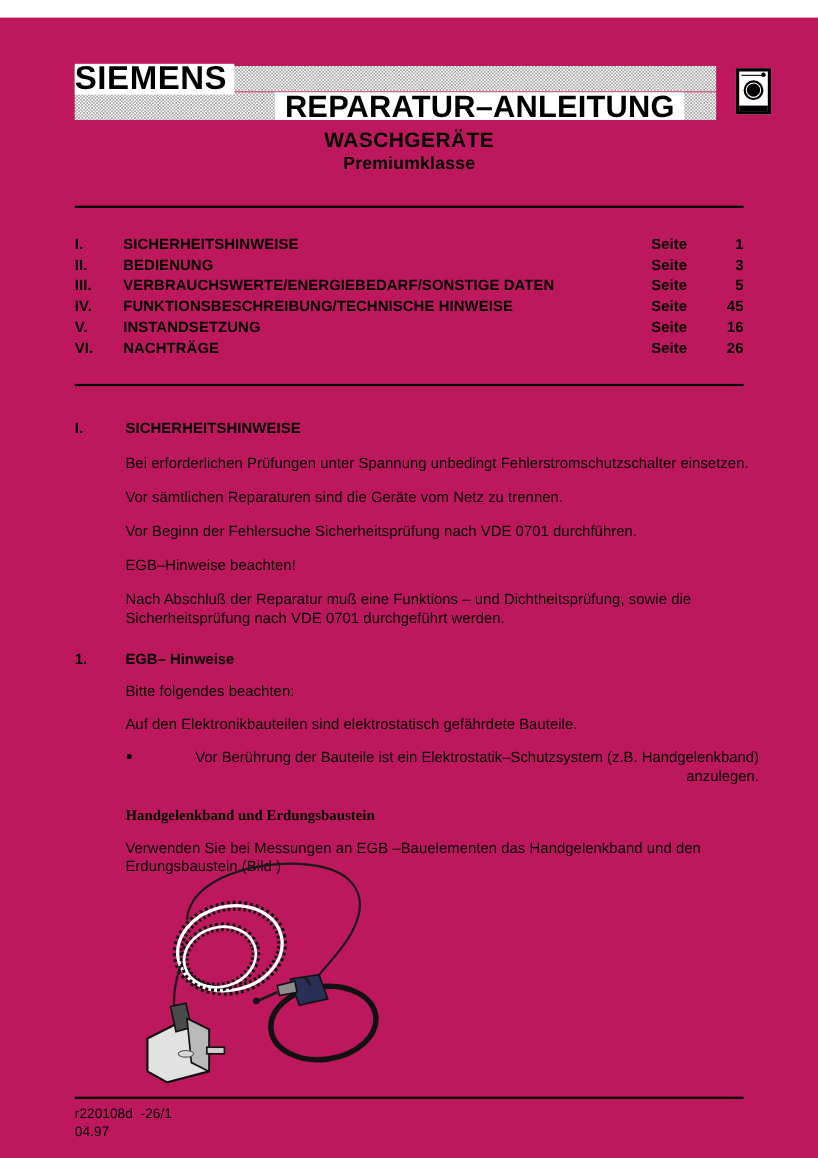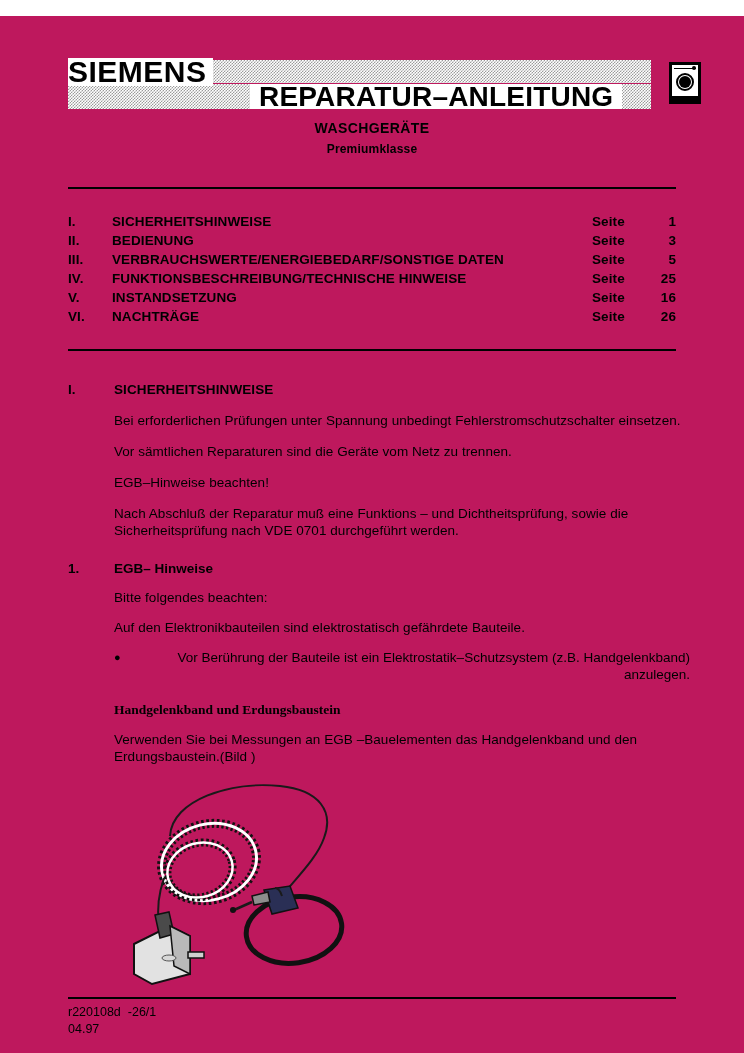--- a/index.html
+++ b/index.html
@@ -140,27 +140,27 @@
 
   
   .subtitle-block {
     position: absolute;
     left: 0;
     top: 103px;
     width: 744px;
     text-align: center;
   }
   .subtitle-main {
-    font-size: 14px;
+    font-size: 19px;
     font-weight: bold;
     letter-spacing: 0.4px;
     line-height: 19px;
   }
   .subtitle-sub {
-    font-size: 12px;
+    font-size: 16px;
     font-weight: bold;
     letter-spacing: 0.2px;
     line-height: 19px;
     margin-top: 2px;
   }
 
   
   .rule {
     position: absolute;
     left: 68px;
@@ -317,21 +317,21 @@
     <div class="toc-row">
       <span class="toc-num">III.</span>
       <span class="toc-label">VERBRAUCHSWERTE/ENERGIEBEDARF/SONSTIGE DATEN</span>
       <span class="toc-seite">Seite</span>
       <span class="toc-page">5</span>
     </div>
     <div class="toc-row">
       <span class="toc-num">IV.</span>
       <span class="toc-label">FUNKTIONSBESCHREIBUNG/TECHNISCHE HINWEISE</span>
       <span class="toc-seite">Seite</span>
-      <span class="toc-page">25</span>
+      <span class="toc-page">45</span>
     </div>
     <div class="toc-row">
       <span class="toc-num">V.</span>
       <span class="toc-label">INSTANDSETZUNG</span>
       <span class="toc-seite">Seite</span>
       <span class="toc-page">16</span>
     </div>
     <div class="toc-row">
       <span class="toc-num">VI.</span>
       <span class="toc-label">NACHTRÄGE</span>
@@ -344,20 +344,21 @@
 
   <div class="body-sec">
 
     <div class="sec-head">
       <span class="sec-num">I.</span>
       <span>SICHERHEITSHINWEISE</span>
     </div>
 
     <div class="para justify">Bei erforderlichen Prüfungen unter Spannung unbedingt Fehlerstromschutzschalter einsetzen.</div>
     <div class="para">Vor sämtlichen Reparaturen sind die Geräte vom Netz zu trennen.</div>
+    <div class="para">Vor Beginn der Fehlersuche Sicherheitsprüfung nach VDE 0701 durchführen.</div>
     <div class="para">EGB–Hinweise beachten!</div>
     <div class="para">Nach Abschluß der Reparatur muß eine Funktions – und Dichtheitsprüfung, sowie die Sicherheitsprüfung nach VDE 0701 durchgeführt werden.</div>
 
     <div class="sub-head">
       <span class="sub-num">1.</span>
       <span>EGB– Hinweise</span>
     </div>
 
     <div class="para tight">Bitte folgendes beachten:</div>
     <div class="para tight">Auf den Elektronikbauteilen sind elektrostatisch gefährdete Bauteile.</div>

